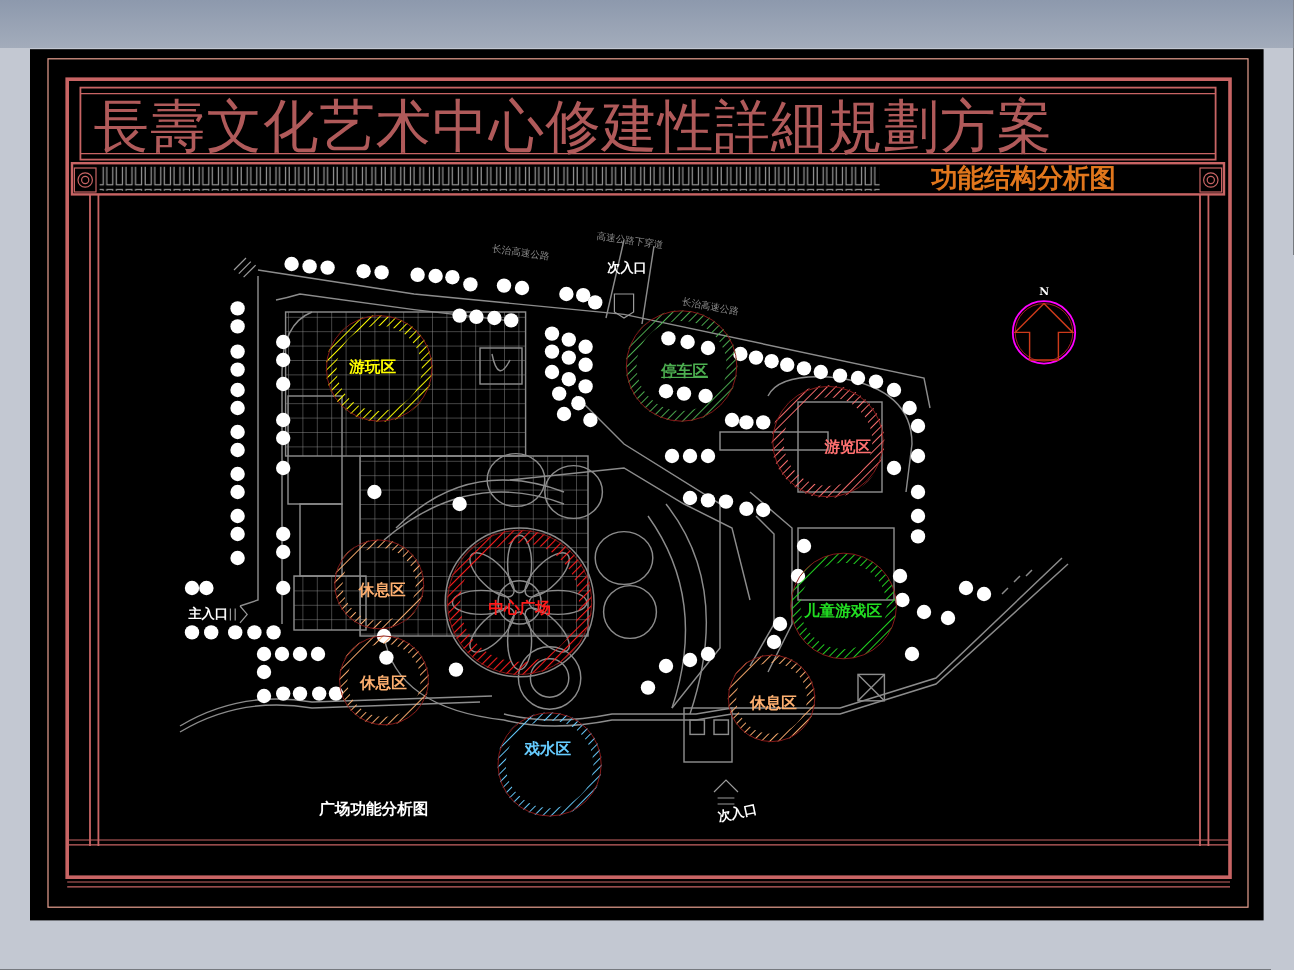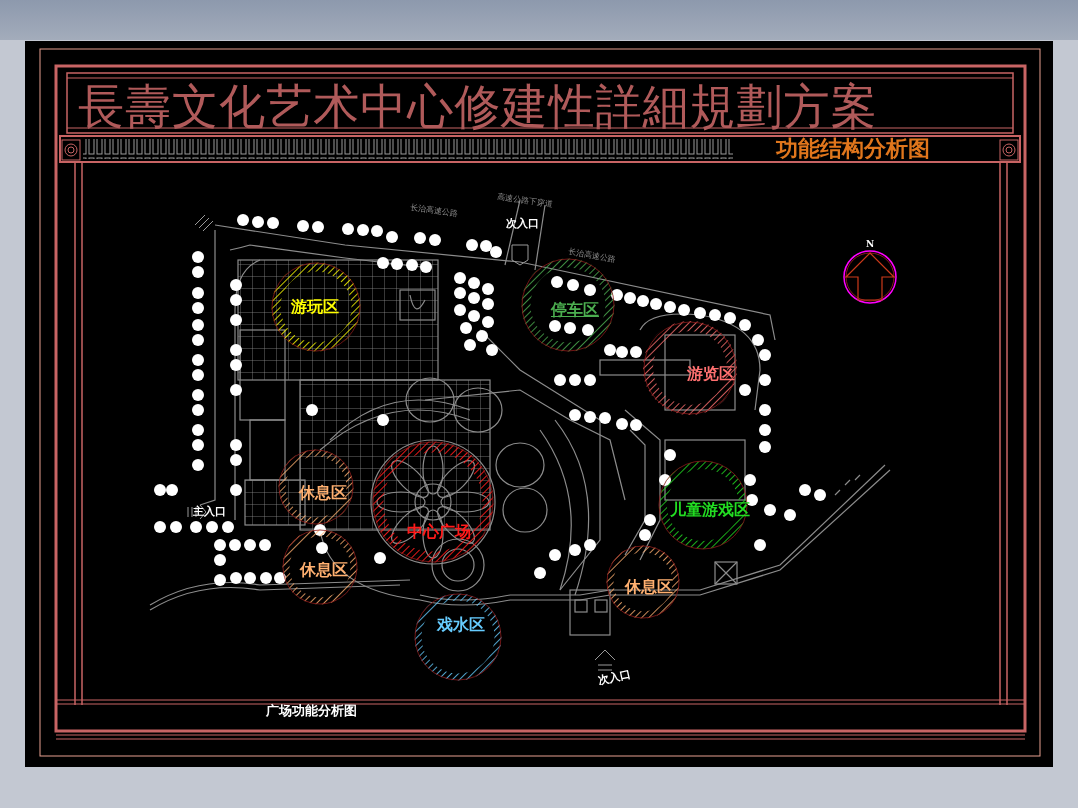--- a/index.html
+++ b/index.html
@@ -3,24 +3,24 @@
 <meta charset="utf-8">
 <style>
   html,body{margin:0;padding:0;}
   body{width:1078px;height:808px;background:#c3c8d2;position:relative;overflow:hidden;font-family:"DejaVu Sans",sans-serif;}
   .bg-top{position:absolute;left:0;top:0;width:1078px;height:40px;background:linear-gradient(#8d99ad,#a3acbb);}
   .canvas{position:absolute;left:25px;top:41px;width:1028px;height:726px;background:#000;}
   svg{position:absolute;left:0;top:0;}
   .lbl{position:absolute;font-weight:bold;white-space:nowrap;}
   .title-main{position:absolute;left:78px;top:78px;width:930px;font-family:"DejaVu Serif",serif;font-size:48px;color:#b05a5a;letter-spacing:1px;line-height:56px;transform:scaleX(0.96);transform-origin:left;}
   .subtitle{position:absolute;left:776px;top:134px;font-size:22px;font-weight:bold;color:#e0761c;}
-  .zone{font-size:16px;}
+  .zone{font-size:13px;}
   .road{position:absolute;font-size:8px;color:#8a8a8a;white-space:nowrap;}
   .entr{font-size:11px;color:#fff;}
-  .caption{position:absolute;left:266px;top:665px;font-size:13px;color:#fff;font-weight:bold;margin-top:37px;}
+  .caption{position:absolute;left:266px;top:665px;font-size:13px;color:#fff;font-weight:bold;}
 </style>
 </head>
 <body>
 
 <div class="bg-top"></div>
 <div class="canvas"></div>
 
 <svg width="1078" height="808">
   <defs>
     <pattern id="hY" width="5" height="5" patternUnits="userSpaceOnUse" patternTransform="rotate(45)">
@@ -302,27 +302,27 @@
 </svg>
 
 <div class="title-main">長壽文化艺术中心修建性詳細規劃方案</div>
 <div class="subtitle">功能结构分析图</div>
 
 <div class="road" style="left:410px;top:205px;transform:rotate(8deg);">长治高速公路</div>
 <div class="road" style="left:497px;top:195px;transform:rotate(8deg);">高速公路下穿道</div>
 <div class="road" style="left:568px;top:250px;transform:rotate(10deg);">长治高速公路</div>
 
 <div class="lbl entr" style="left:506px;top:216px;">次入口</div>
-<div class="lbl entr" style="left:157px;top:504px;margin-left:36px;">主入口</div>
+<div class="lbl entr" style="left:157px;top:504px;">主入口</div>
 <div class="lbl entr" style="left:598px;top:670px;transform:rotate(-12deg);">次入口</div>
 
 <div class="lbl zone" style="left:291px;top:297px;color:#ffff00;">游玩区</div>
 <div class="lbl zone" style="left:551px;top:300px;color:#4caf50;text-decoration:underline;">停车区</div>
 <div class="lbl zone" style="left:687px;top:364px;color:#ff7070;">游览区</div>
 <div class="lbl zone" style="left:299px;top:483px;color:#ffb070;">休息区</div>
-<div class="lbl zone" style="left:407px;top:498px;color:#ff1a1a;margin-top:24px;">中心广场</div>
+<div class="lbl zone" style="left:407px;top:498px;color:#ff1a1a;">中心广场</div>
 <div class="lbl zone" style="left:300px;top:560px;color:#ffb070;">休息区</div>
 <div class="lbl zone" style="left:670px;top:500px;color:#22dd22;">儿童游戏区</div>
 <div class="lbl zone" style="left:625px;top:577px;color:#ffb070;">休息区</div>
 <div class="lbl zone" style="left:437px;top:615px;color:#66ccff;">戏水区</div>
 
 <div class="lbl" style="left:866px;top:239px;color:#fff;font-size:9px;font-family:'DejaVu Serif',serif;">N</div>
 <div class="caption">广场功能分析图</div>
 
 </body></html>

